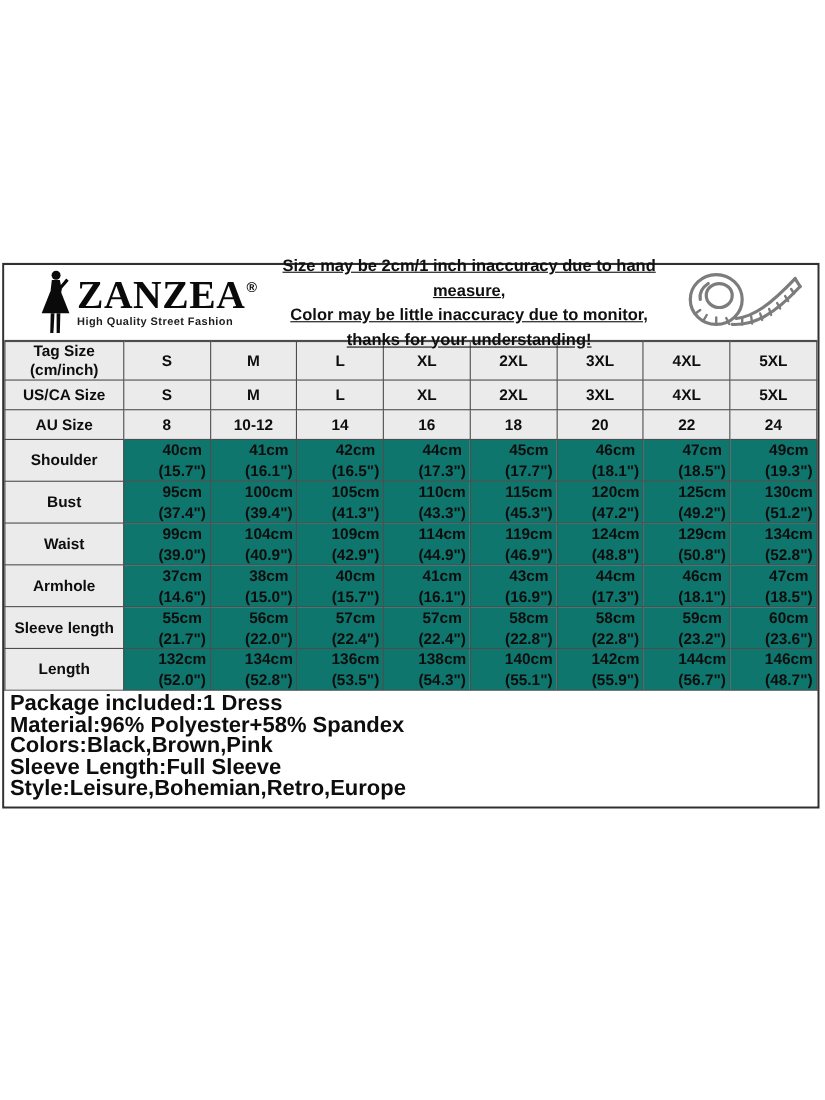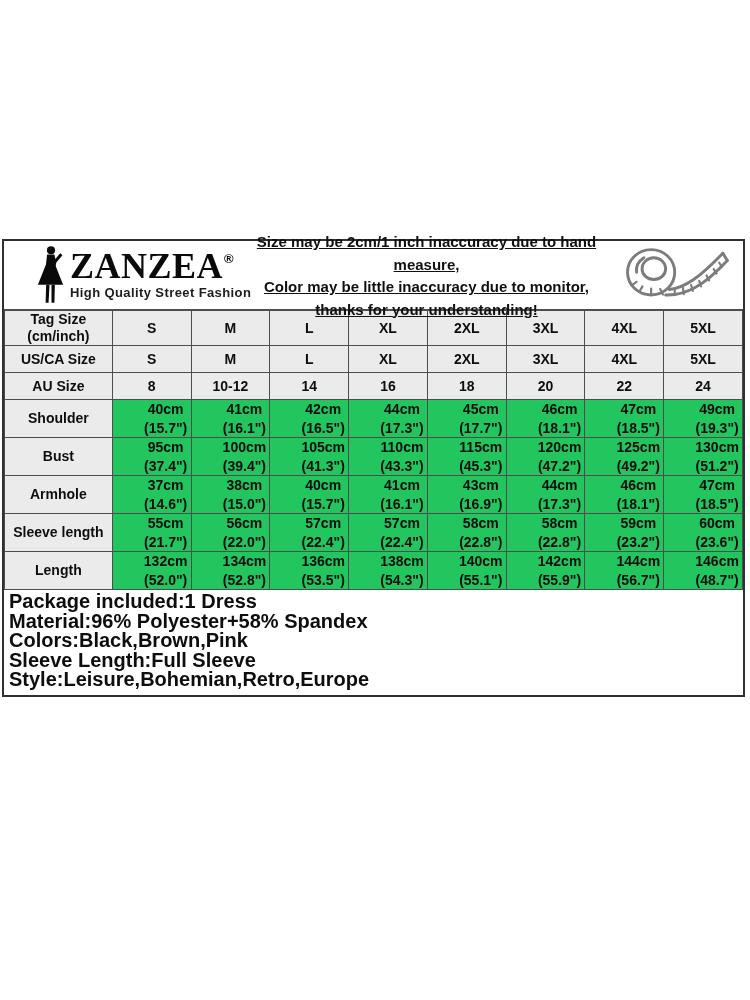--- a/index.html
+++ b/index.html
@@ -33,40 +33,40 @@
   .brand-line{
     font-family:"Liberation Serif",serif;font-weight:bold;
     font-size:36px;line-height:0.92;color:#0a0a0a;white-space:nowrap;
     letter-spacing:0.5px;
   }
   .registered{
     font-size:13px;font-family:"Liberation Sans",sans-serif;
     position:relative;top:-15px;left:1px;font-weight:bold;
   }
   .brand-tagline{
-    font-size:13px;color:#1d1d1d;letter-spacing:0.4px;margin-top:1px;
+    font-size:10px;color:#1d1d1d;letter-spacing:0.4px;margin-top:1px;
     white-space:nowrap;font-weight:bold;
   }
   .measure-notice{
     flex:1;text-align:center;font-weight:bold;font-size:15px;
     line-height:1.5;color:#101010;padding-top:2px;text-decoration:underline;
   }
   .tape-wrap{width:142px;flex:none;display:flex;justify-content:center;align-items:center;}
   .tape-svg{width:118px;height:62px;}
   
   table.size-table{width:100%;border-collapse:collapse;table-layout:fixed;}
   .size-table th,.size-table td{
     border:1px solid var(--border);font-weight:bold;font-size:14px;
     color:var(--text);text-align:center;vertical-align:middle;
     white-space:pre-line;padding:0;line-height:1.22;
   }
   tr.size-row th,tr.size-row td{background:var(--cell-gray);height:27px;}
   tr.first-row th,tr.first-row td{height:34px;}
   tr.measure-row th{background:var(--cell-gray);height:38px;}
-  tr.measure-row td{background:#22c55e;height:38px;line-height:1.3;padding-left:28px;}
+  tr.measure-row td{background:#0f766e;height:38px;line-height:1.3;padding-left:28px;}
   
   .product-info{padding:2px 5px 5px;background:#fff;}
   .info-line{
     font-weight:bold;font-size:20px;line-height:19.5px;
     color:var(--text);text-align:left;white-space:nowrap;
   }
 </style>
 </head>
 <body>
 
@@ -190,20 +190,39 @@
           <td>115cm
 (45.3")</td>
           <td>120cm
 (47.2")</td>
           <td>125cm
 (49.2")</td>
           <td>130cm
 (51.2")</td>
         </tr>
         <tr class="measure-row">
+          <th>Waist</th>
+          <td>99cm
+(39.0")</td>
+          <td>104cm
+(40.9")</td>
+          <td>109cm
+(42.9")</td>
+          <td>114cm
+(44.9")</td>
+          <td>119cm
+(46.9")</td>
+          <td>124cm
+(48.8")</td>
+          <td>129cm
+(50.8")</td>
+          <td>134cm
+(52.8")</td>
+        </tr>
+        <tr class="measure-row">
           <th>Armhole</th>
           <td>37cm
 (14.6")</td>
           <td>38cm
 (15.0")</td>
           <td>40cm
 (15.7")</td>
           <td>41cm
 (16.1")</td>
           <td>43cm

